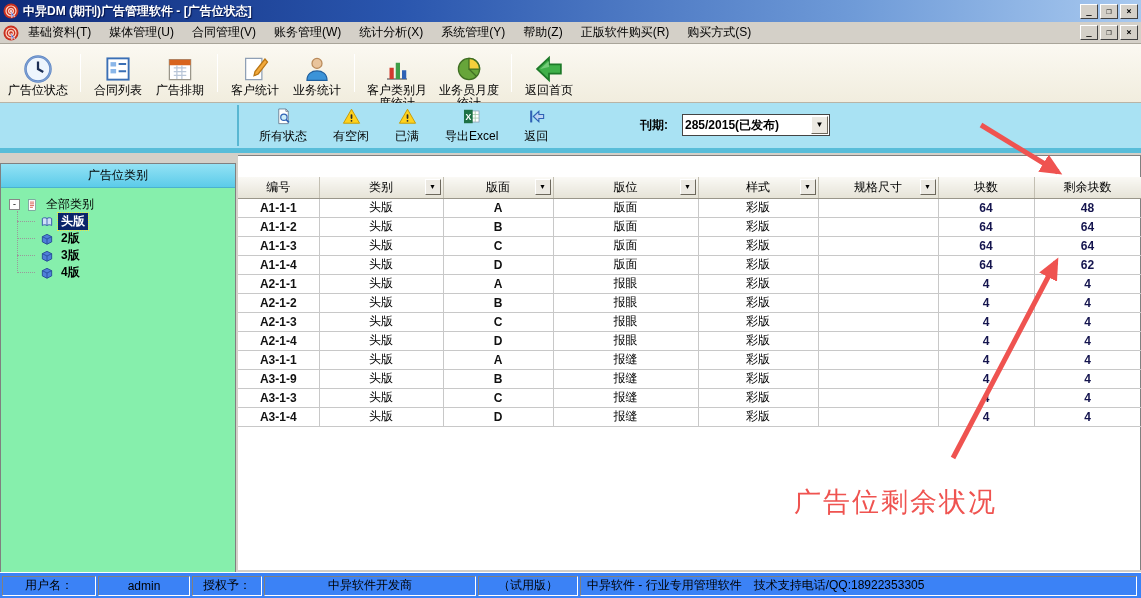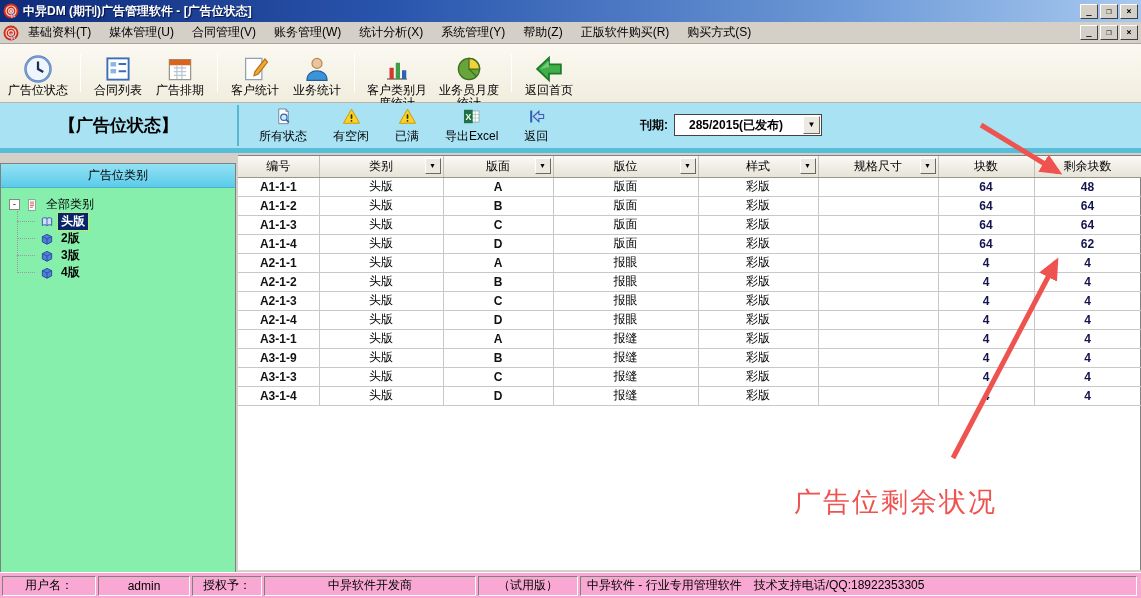--- a/index.html
+++ b/index.html
@@ -39,25 +39,25 @@
   .cyanbar { position:absolute; left:0; top:103px; width:100%; height:45px; background:#a9e2f3; }
   .cyanbar .page-title { position:absolute; left:0; top:0; width:237px; height:45px;
     display:flex; align-items:center; justify-content:center; font-size:17px; font-weight:bold; color:#000; }
   .cyanbar .vsep { position:absolute; left:237px; top:2px; width:2px; height:41px; background:#59b7d2; }
   .sub-btns { position:absolute; left:246px; top:0; height:45px; display:flex; align-items:stretch; }
   .sub-btn { display:flex; flex-direction:column; align-items:center; justify-content:center;
     padding:2px 13px; cursor:default; }
   .sub-btn .ic { height:20px; display:flex; align-items:center; }
   .sub-btn .ic svg { width:19px; height:19px; }
   .sub-btn .lbl { margin-top:2px; font-size:12px; }
-  .period { position:absolute; left:640px; top:11px; display:flex; align-items:center; }
+  .period { position:absolute; left:640px; top:11px; display:flex; align-items:center;gap:8px; }
   .period .plabel { font-weight:bold; margin-right:6px; }
   .period .pselect { width:148px; height:22px; background:#fff; border:1px solid #444;
     display:flex; align-items:center; position:relative; cursor:default; }
-  .period .pvalue { font-weight:bold; padding-left:14px; flex:1; }
+  .period .pvalue { font-weight:bold; padding-left:2px; flex:1; }
   .period .parrow { width:17px; height:18px; margin-right:1px; background:#ece9e2;
     border:1px solid; border-color:#fff #6d685c #6d685c #fff; font-size:8px; line-height:16px; text-align:center; }
   .tealstrip { position:absolute; left:0; top:148px; width:100%; height:5px; background:#58bdd9; }
 
   
   .content { position:absolute; left:0; top:153px; width:100%; height:419px; background:#d4d0c8; }
   .sidebar { position:absolute; left:0; top:10px; width:236px; height:415px;
     border:1px solid #808080; background:#86efac; }
   .sidebar-header { height:24px; background:linear-gradient(#93e2f5,#5ccbe9);
     border-bottom:1px solid #4ab2cf; display:flex; align-items:center; justify-content:center;
@@ -69,35 +69,35 @@
   .tree-row .ticon svg { width:16px; height:14px; margin-right:3px; display:block; }
   .tree-children { margin-left:30px; position:relative; }
   .tree-children:before { content:""; position:absolute; left:-22px; top:-2px; bottom:8px; border-left:1px dotted #9a9a9a; }
   .tree-row .stub { position:absolute; left:-22px; top:8px; width:18px; border-top:1px dotted #9a9a9a; }
   .tree-label { padding:0 3px; white-space:nowrap; }
   .tree-label.bold { font-weight:bold; }
   .tree-label.selected { background:#0a246a; color:#fff; outline:1px dotted #e8e448; font-weight:bold; }
 
   .main { position:absolute; left:238px; top:2px; width:903px; height:415px;
     background:#fff; border-top:1px solid #808080; border-right:1px solid #808080; }
-  table.grid { border-collapse:collapse; table-layout:fixed; width:903px; }
+  table.grid { border-collapse:collapse; table-layout:fixed; width:903px;margin-top:21px; }
   .grid th { height:21px; background:linear-gradient(#faf9f5,#e6e3d7);
     border-right:1px solid #c3bfb2; border-bottom:1px solid #9a968a;
     font-weight:normal; font-size:12px; position:relative; padding:0; }
   .grid .filter-btn { position:absolute; right:2px; top:2px; width:16px; height:16px;
     background:#ece9e2; border:1px solid; border-color:#fff #6d685c #6d685c #fff;
     font-size:7px; line-height:14px; text-align:center; cursor:default; }
   .grid td { height:19px; border-right:1px solid #c8c8c8; border-bottom:1px solid #c8c8c8;
     text-align:center; font-size:12px; color:#000; padding:0 2px; overflow:hidden; white-space:nowrap; }
   .grid td.c-id { font-weight:bold; color:#111; }
   .grid td.c-page { font-weight:bold; color:#111; }
   .grid td.c-num { font-weight:bold; color:#14144e; }
 
   
-  .statusbar { position:absolute; left:0; bottom:0; width:100%; height:26px; background:#f9a8d4;
+  .statusbar { position:absolute; left:0; bottom:0; width:100%; height:26px; background:#3b82f6;
     border-top:1px solid #fff; display:flex; align-items:center; padding:4px 2px; }
   .status-cell { height:20px; border:1px solid; border-color:#808080 #fff #fff #808080;
     display:flex; align-items:center; justify-content:center; padding:0 6px; margin-right:2px;
     white-space:nowrap; overflow:hidden; }
   .status-cell.last { flex:1; justify-content:flex-start; }
 
   
   .overlay { position:absolute; inset:0; width:1141px; height:598px; pointer-events:none; z-index:50; }
   .annotation-text { position:absolute; left:794px; top:484px; font-size:27px; letter-spacing:2px;
     color:#ef5350; z-index:51; pointer-events:none; white-space:nowrap; }
@@ -229,21 +229,20 @@
           <svg viewBox="0 0 24 24" style="width:38px;height:30px">
             <path d="M2.5 12 12 3v5.3h9.5v7.4H12V21z" fill="#3fb049" stroke="#1d7a28" stroke-width="1.4"></path>
             <path d="M5 12l7-6.5v4.8" fill="#8bd98f" opacity=".7"></path>
           </svg>
         </div>
         <div class="lbl">返回首页</div>
       </div>
     </div>
 
   <div class="cyanbar">
-    <div class="page-title">【广告位状态】</div>
     <div class="vsep"></div>
     <div class="sub-btns" id="sub-btns">
         <div class="sub-btn">
           <div class="ic">
             <svg viewBox="0 0 24 24">
               <path d="M6 2.5h9l3 3V21H6z" fill="#fff" stroke="#5f7186"></path>
               <path d="M15 2.5v3h3" fill="none" stroke="#5f7186"></path>
               <circle cx="12.5" cy="13" r="4" fill="#cdeef8" stroke="#2f62b5" stroke-width="1.5"></circle>
               <path d="M15.5 16l3.3 3.3" stroke="#2f62b5" stroke-width="2.2"></path>
             </svg>

